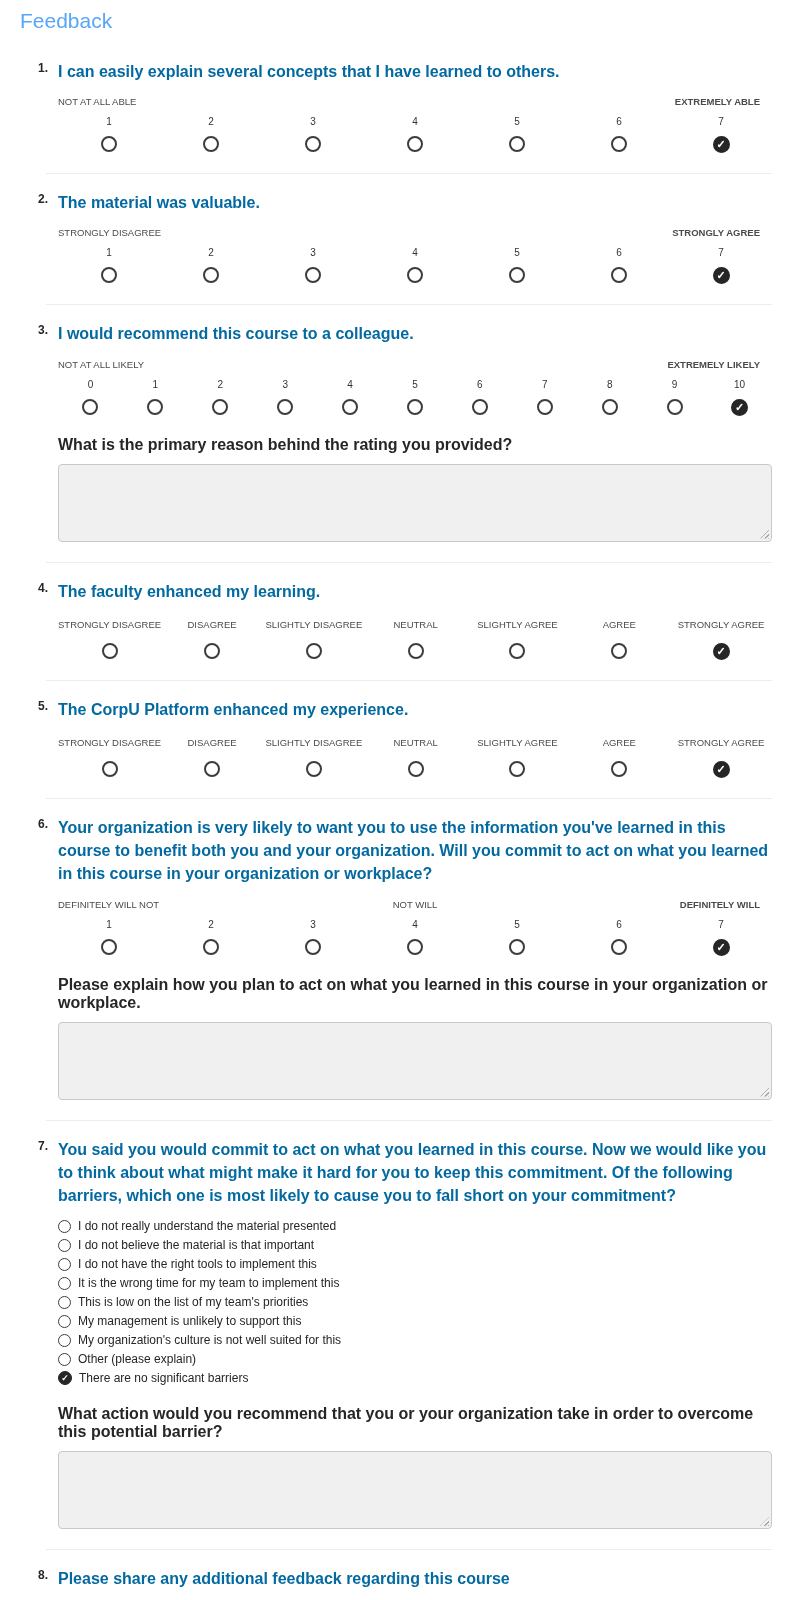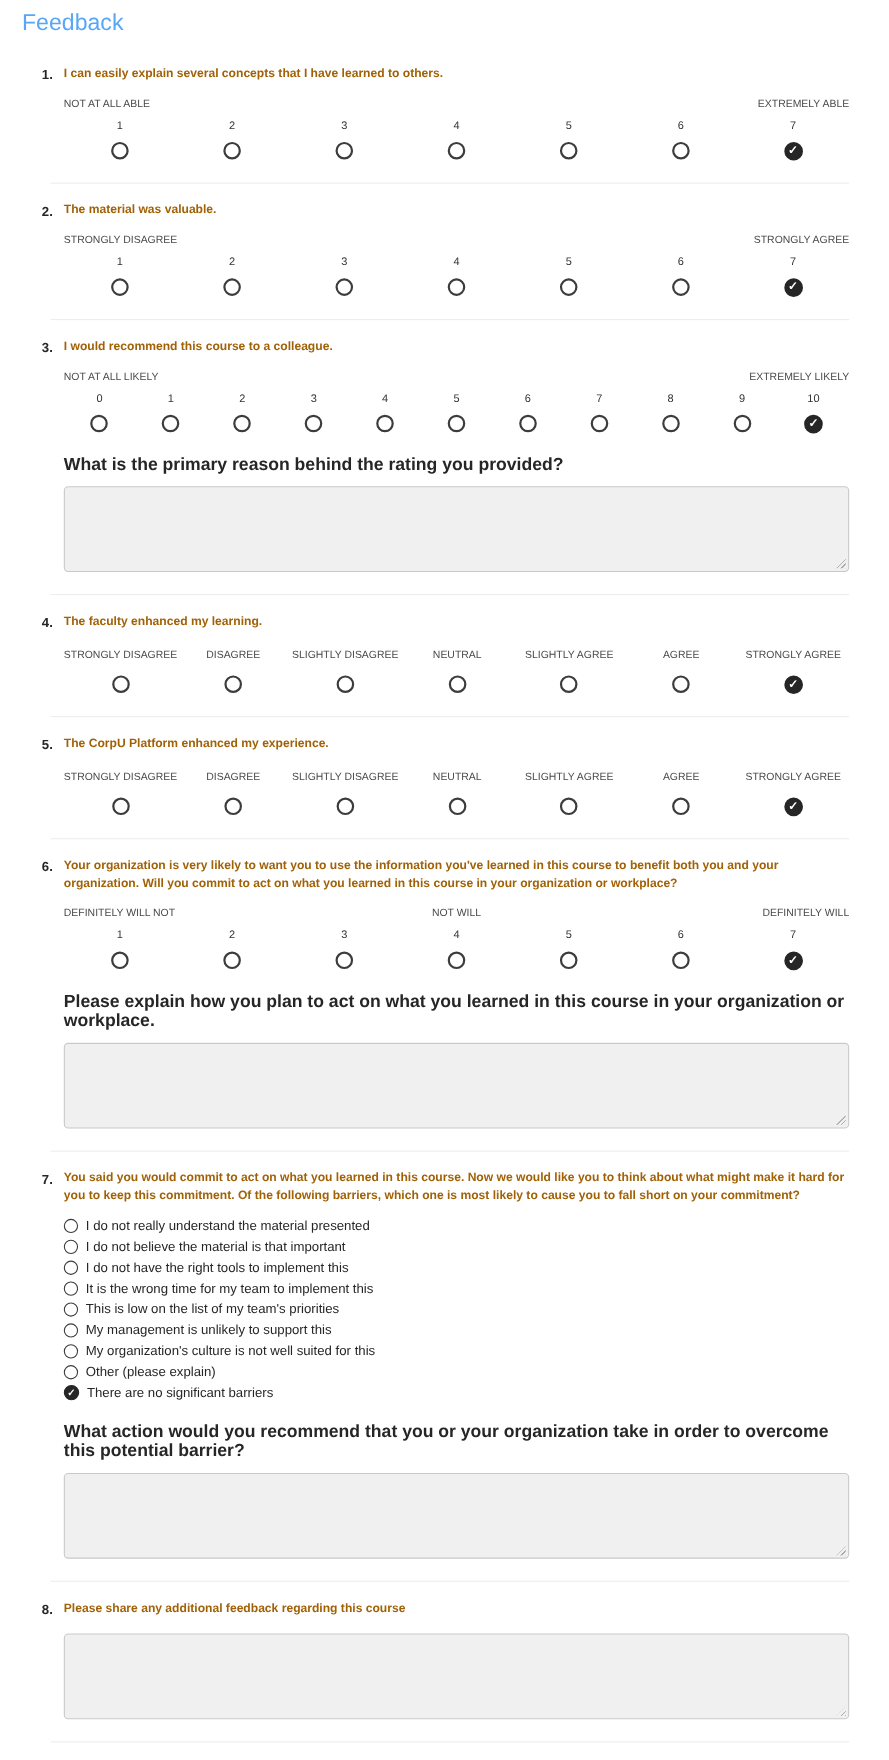--- a/index.html
+++ b/index.html
@@ -13,26 +13,26 @@
   .page-title {
     font-size:21px; font-weight:400; color:#58a6f7;
     margin:9px 0 10px 20px;
   }
   .questions { padding:0 36px 0 38px; }
   .divider { height:1px; background:#ededed; margin-left:8px; }
   .qblock { padding:17px 0 20px; }
   .qhead { display:flex; }
   .q-num { width:20px; flex:none; font-size:12px; font-weight:700; color:#262626; line-height:1.4; }
   .q-body { flex:1; min-width:0; }
-  .q-text { margin:0; font-size:11px; font-weight:700; color:#a16207; line-height:1.45; }
+  .q-text { margin:0; font-size:16px; font-weight:700; color:#0369a1; line-height:1.45; }
 
   
   .anchors { position:relative; height:11px; margin-top:13px; font-size:9.5px; color:#4a4a4a;padding-left:20px; }
   .a-left  { position:absolute; left:0; top:0; }
-  .a-right { position:absolute; right:0; top:0; }
+  .a-right { position:absolute; right:12px; top:0;font-weight:bold; }
   .a-center{ position:absolute; left:50%; transform:translateX(-50%); top:0; }
   .scale-cols { display:flex; margin-top:9px; }
   .scale-col { flex:1; display:flex; flex-direction:column; align-items:center; }
   .scale-num { font-size:10px; color:#333; margin-bottom:9px; }
   .scale-word { font-size:9.5px; color:#4a4a4a; margin-bottom:13px; white-space:nowrap; }
   .scale-cols.labeled { margin-top:16px; }
 
   .radio {
     width:16px; height:16px; border:2px solid #3c3c3c; border-radius:50%;
     background:#fff; flex:none; display:flex; align-items:center; justify-content:center;

